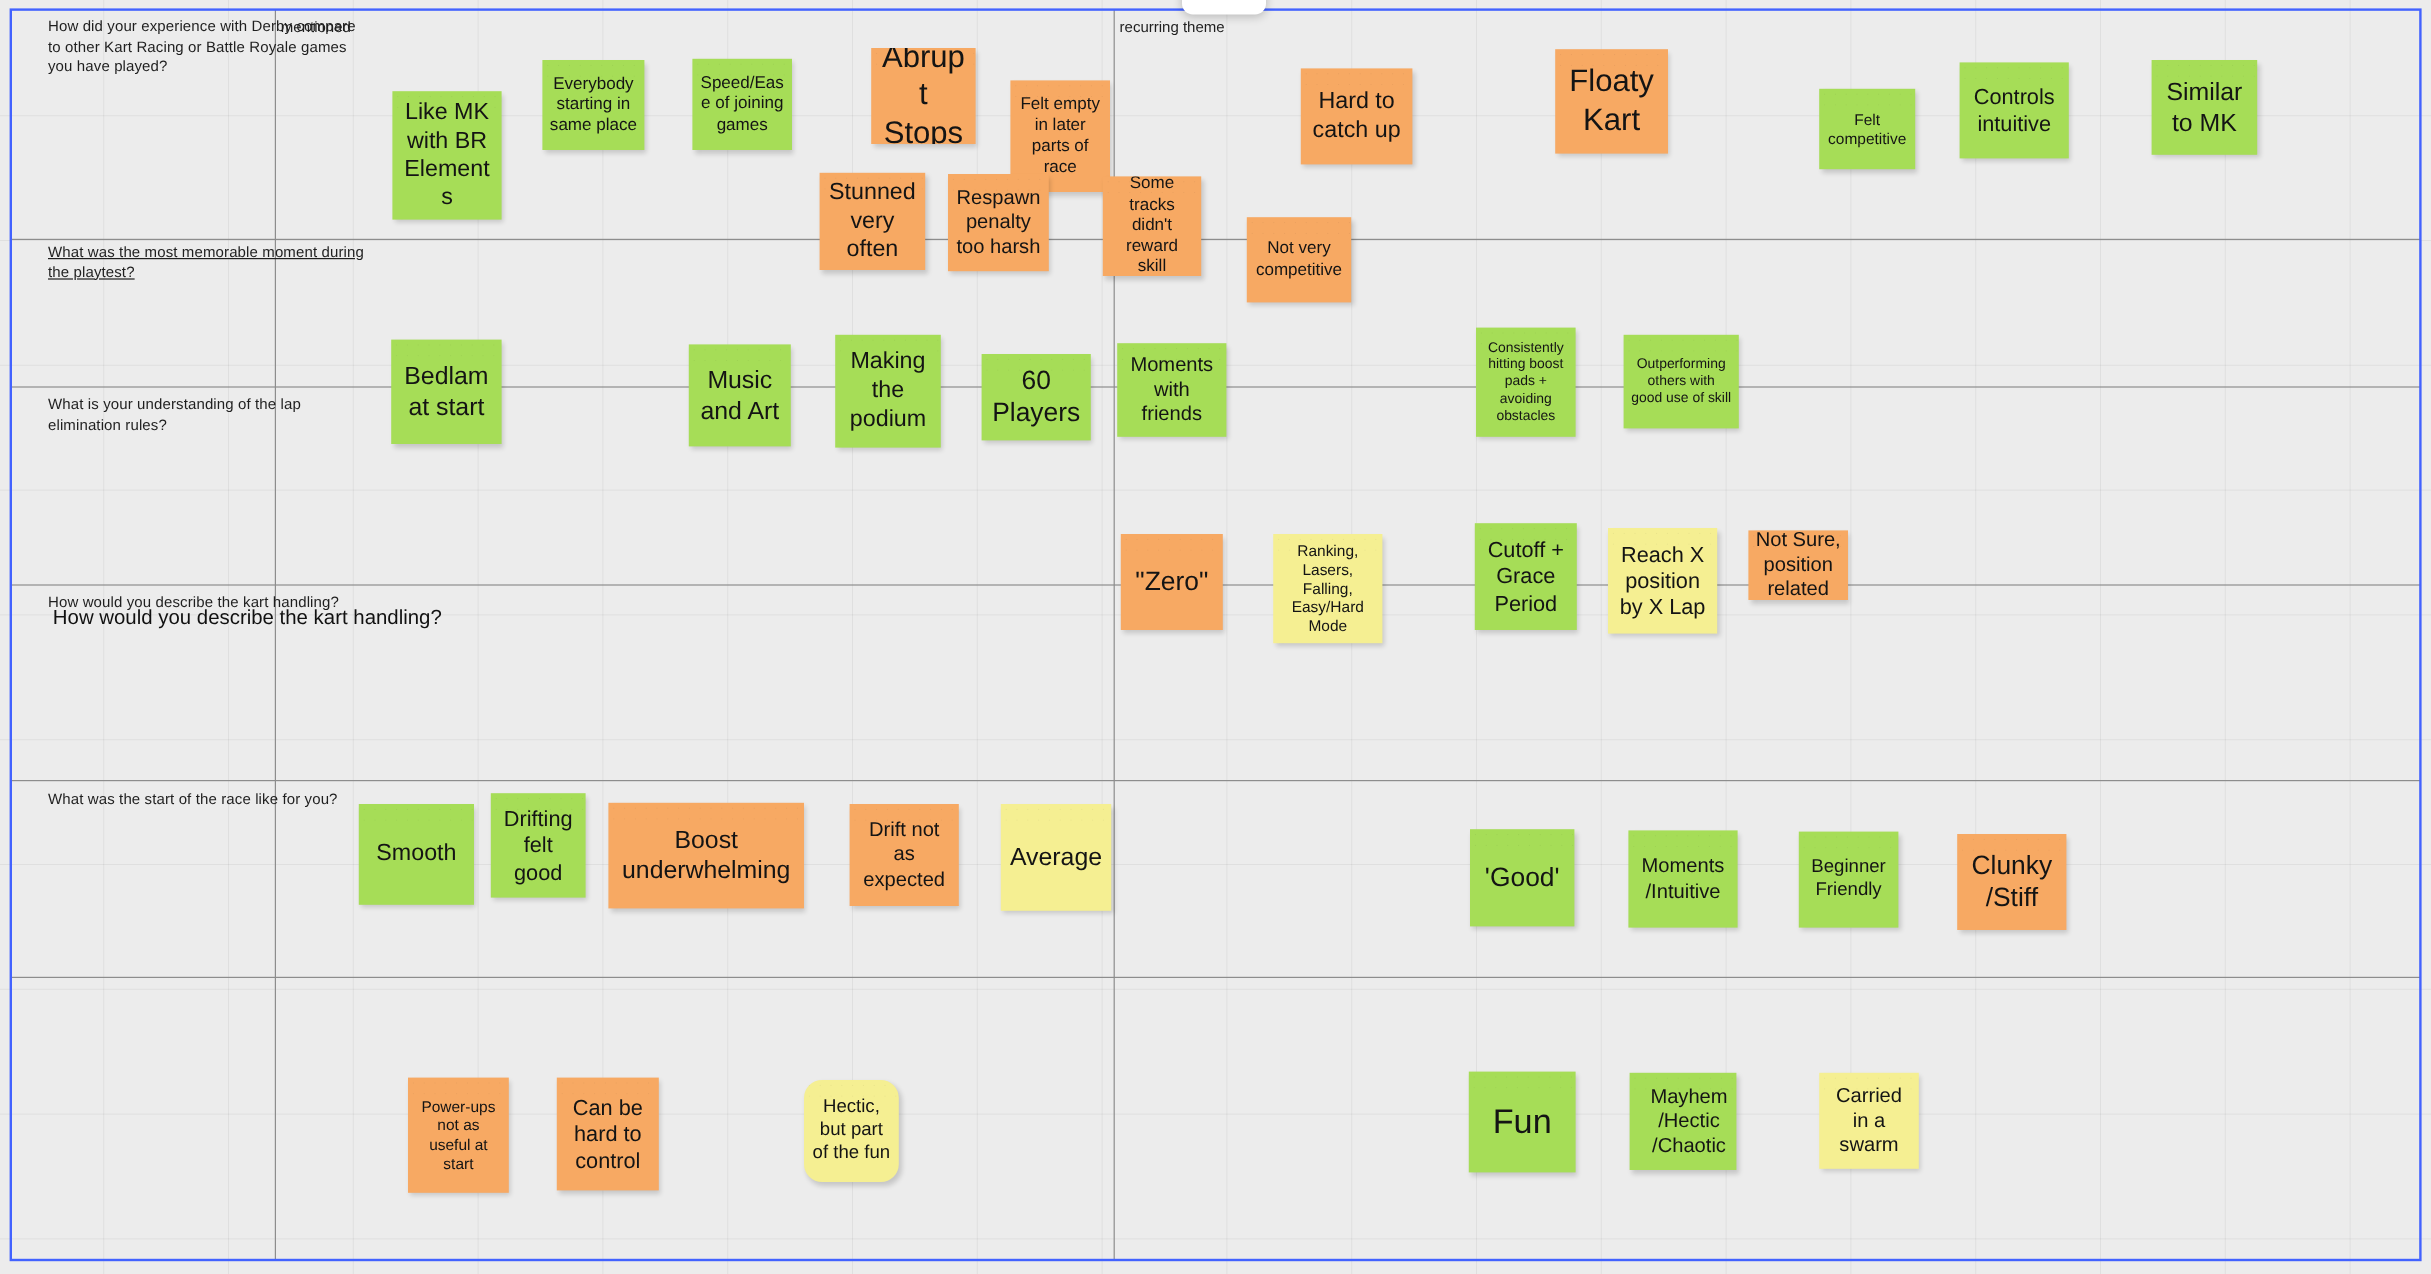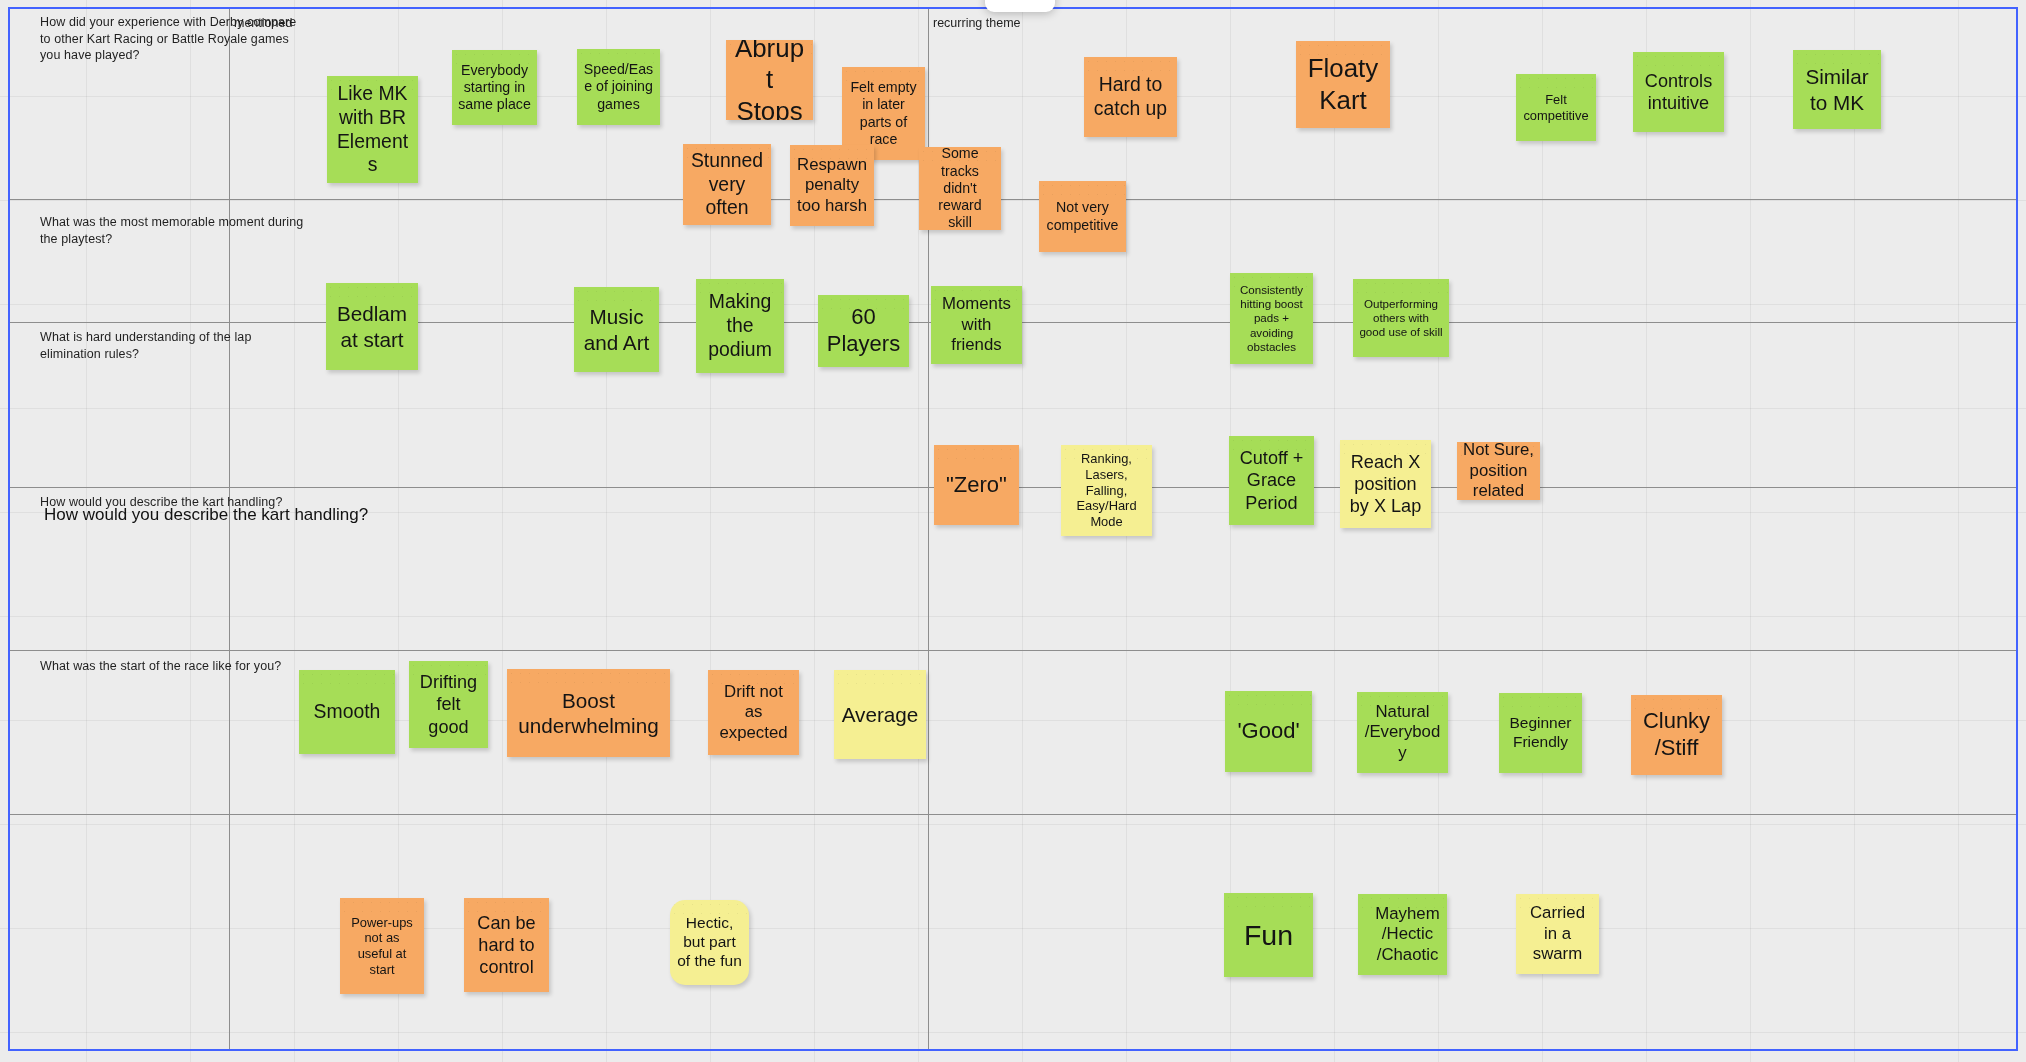--- a/index.html
+++ b/index.html
@@ -123,22 +123,22 @@
     <div class="row-sep" style="top: 322px;"></div>
     <div class="row-sep" style="top: 487px;"></div>
     <div class="row-sep" style="top: 650px;"></div>
     <div class="row-sep" style="top: 814px;"></div>
     <div class="col-sep" style="left: 229px; top: 8px; height: 1042px;"></div>
     <div class="col-sep" style="left: 928px; top: 8px; height: 1042px;"></div>
   </div>
 
 <div id="labels">
     <div class="q-label" style="left: 13px; top: 14px;">How did your experience with Derby compare to other Kart Racing or Battle Royale games you have played?</div>
-    <div class="q-label" style="left: 13px; top: 214px;">What was the most memorable moment during the playtest?</div>
-    <div class="q-label" style="left: 13px; top: 329px;">What is hard understanding of the lap elimination rules?</div>
+    <div class="q-label" style="left: 13px; top: 202px; text-decoration: underline;">What was the most memorable moment during the playtest?</div>
+    <div class="q-label" style="left: 13px; top: 329px;">What is your understanding of the lap elimination rules?</div>
     <div class="q-label" style="left: 13px; top: 494px;">How would you describe the kart handling?</div>
     <div class="big-overlay" style="left: 44px; top: 505px;">How would you describe the kart handling?</div>
     <div class="q-label" style="left: 13px; top: 658px;">What was the start of the race like for you?</div>
     <div class="col-label" style="left: 234px; top: 16px;">mentioned</div>
     <div class="col-label" style="left: 933px; top: 16px;">recurring theme</div>
   </div>
 
 <div id="notes-layer">
     <div class="note green" style="left: 327px; top: 76px; width: 91px; height: 107px; font-size: 19.4px;">
       <span class="txt">Like MK with BR Elements</span>
@@ -230,21 +230,21 @@
     <div class="note orange" style="left: 708px; top: 670px; width: 91px; height: 85px; font-size: 16.8px;">
       <span class="txt">Drift not as expected</span>
     </div>
     <div class="note yellow" style="left: 834px; top: 670px; width: 92px; height: 89px; font-size: 20.7px;">
       <span class="txt">Average</span>
     </div>
     <div class="note green" style="left: 1225px; top: 691px; width: 87px; height: 81px; font-size: 22px;">
       <span class="txt">'Good'</span>
     </div>
     <div class="note green" style="left: 1357px; top: 692px; width: 91px; height: 81px; font-size: 16.8px;">
-      <span class="txt">Natural /Everybody</span>
+      <span class="txt">Moments /Intuitive</span>
     </div>
     <div class="note green" style="left: 1499px; top: 693px; width: 83px; height: 80px; font-size: 15.5px;">
       <span class="txt">Beginner Friendly</span>
     </div>
     <div class="note orange" style="left: 1631px; top: 695px; width: 91px; height: 80px; font-size: 22px;">
       <span class="txt">Clunky /Stiff</span>
     </div>
     <div class="note orange" style="left: 340px; top: 898px; width: 84px; height: 96px; font-size: 12.9px;">
       <span class="txt">Power-ups not as useful at start</span>
     </div>

